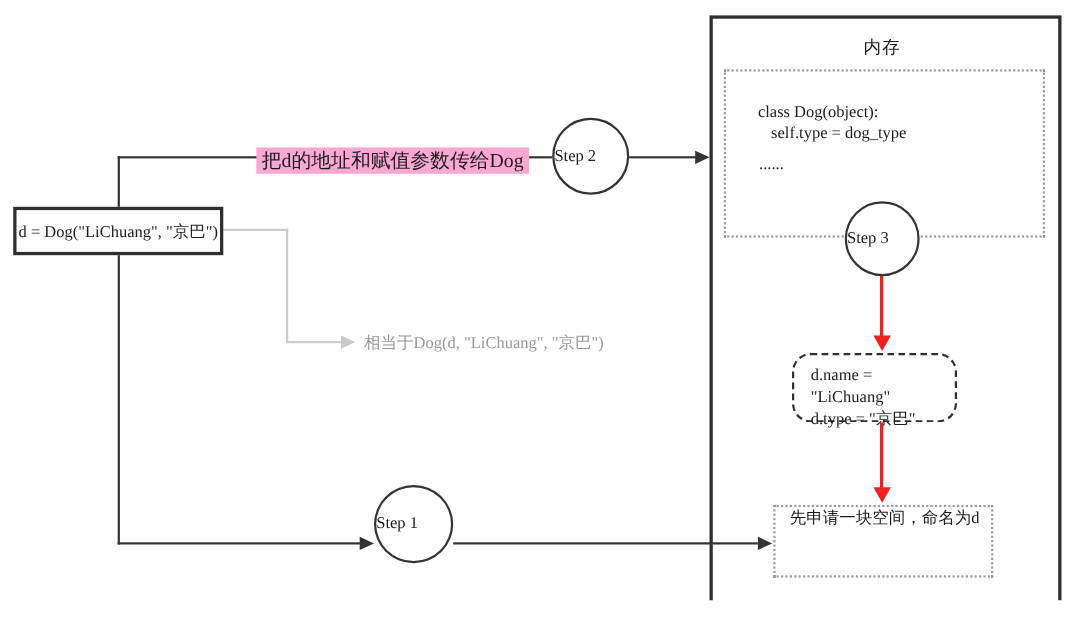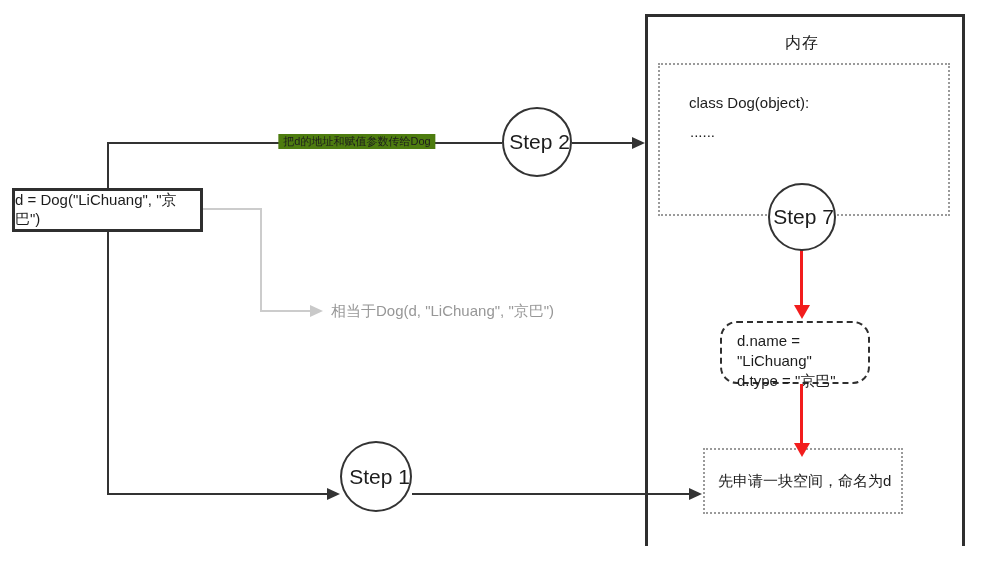--- a/index.html
+++ b/index.html
@@ -1,21 +1,21 @@
 <!DOCTYPE html>
 <html><head>
 <meta charset="utf-8">
 <style>
   html, body { margin: 0; padding: 0; background: #ffffff; }
   .canvas {
     position: relative;
     width: 992px;
     height: 546px;
     background: #ffffff;
-    font-family: Liberation Sans, sans-serif;
+    font-family: Liberation Serif, serif;
     color: #1c1c1c;
     overflow: hidden;
   }
 
   
   .hline { position: absolute; height: 2px; background: #333333; z-index: 2; }
   .vline { position: absolute; width: 2px; background: #333333; z-index: 2; }
   .hline.gray, .vline.gray { background: #cccccc; }
   .vline.red, .hline.red { background: #f21d1d; width: 3px; }
 
@@ -63,59 +63,60 @@
   }
 
   .result-box {
     position: absolute; left: 720px; top: 321px; width: 150px; height: 63px;
     border: 2.5px dashed #2f2f2f; border-radius: 17px; background: #ffffff; z-index: 2;
     box-sizing: border-box; padding: 8px 0 0 15px;
     font-size: 15px; line-height: 20px;
   }
 
   .alloc-box {
-    position: absolute; left: 703px; top: 448px; width: 200px; height: 66px;
+    position: absolute; left: 703px; top: 459px; width: 200px; height: 66px;
     border: 2px dotted #9a9a9a; z-index: 2;
-    display: flex; align-items: center;
+    display: flex; 
     box-sizing: border-box; padding-left: 13px;
     font-size: 15px;
   }
 
   
   .step-circle {
     position: absolute; border: 2.5px solid #333333; border-radius: 50%;
     background: #ffffff; z-index: 4;
-    display: flex; align-items: center; justify-content: flex-end;
-    font-size: 21px; box-sizing: border-box;
+    display: flex; align-items: center; justify-content: flex-start;
+    font-size: 15px; box-sizing: border-box;
   }
   .step-2 { left: 502px; top: 107px; width: 70px; height: 70px; }
   .step-3 { left: 768px; top: 183px; width: 68px; height: 68px; }
   .step-1 { left: 340px; top: 441px; width: 72px; height: 71px; }
 
   
   .edge-label {
-    position: absolute; z-index: 3; background: #4d7c0f;
-    font-size: 11px; padding: 0 5px; white-space: nowrap;
+    position: absolute; z-index: 3; background: #f9a8d4;
+    font-size: 18px; padding: 0 5px; white-space: nowrap;
   }
   .label-pass { left: 357px; top: 134px; transform: translateX(-50%); }
   .label-equiv {
     position: absolute; left: 331px; top: 302px; z-index: 3;
     font-size: 15px; color: #979797; white-space: nowrap;
   }
 </style>
 </head>
 <body>
 
 <div class="canvas">
 
   <div class="memory-box"></div>
   <div class="memory-title">内存</div>
 
   <div class="code-box">
     <div class="code-line-1">class Dog(object):</div>
+    <div class="code-line-4">self.type = dog_type</div>
     <div class="code-line-5">......</div>
   </div>
 
   <div class="call-box">
     <span>d = Dog("LiChuang", "京巴")</span>
   </div>
 
   <div class="result-box">
     <div>d.name = "LiChuang"</div>
     <div>d.type = "京巴"</div>
@@ -142,21 +143,21 @@
 
   <div class="vline red" style="left:800px; top:250px; height:57px;"></div>
   <div class="arr-down" style="left:794px; top:305px;"></div>
   <div class="vline red" style="left:800px; top:384px; height:61px;"></div>
   <div class="arr-down" style="left:794px; top:443px;"></div>
 
   <div class="step-circle step-2">
     <span>Step 2</span>
   </div>
   <div class="step-circle step-3">
-    <span>Step 7</span>
+    <span>Step 3</span>
   </div>
   <div class="step-circle step-1">
     <span>Step 1</span>
   </div>
 
   <div class="edge-label label-pass">把d的地址和赋值参数传给Dog</div>
   <div class="label-equiv">相当于Dog(d, "LiChuang", "京巴")</div>
 
 </div>
 

